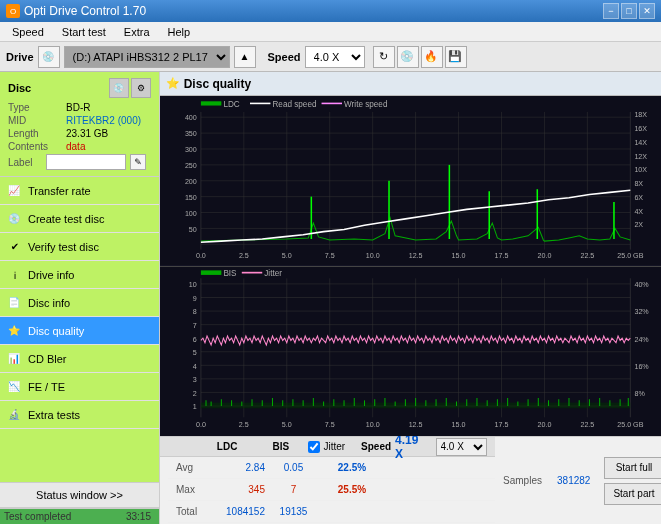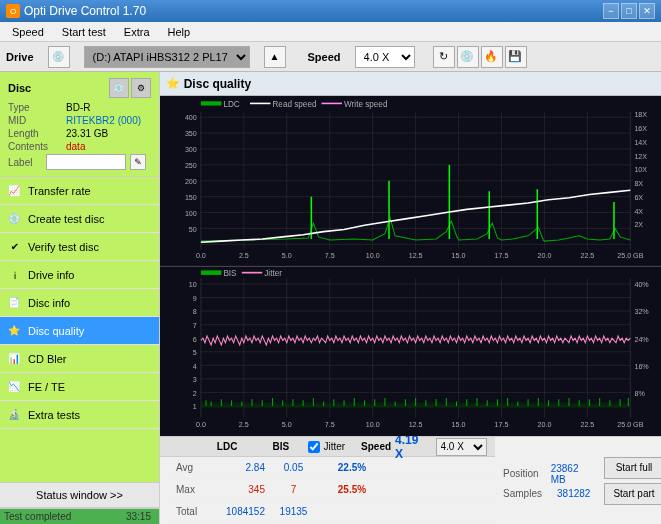--- a/index.html
+++ b/index.html
@@ -13,21 +13,21 @@
     .tb-btn { width: 16px; height: 16px; border: 1px solid rgba(255,255,255,0.4); background: rgba(255,255,255,0.2); color: white; font-size: 9px; display: flex; align-items: center; justify-content: center; cursor: pointer; }
 
     
     .menu-bar { background: #f0f0f0; border-bottom: 1px solid #ccc; height: 20px; display: flex; align-items: center; padding: 0 4px; gap: 2px; }
     .menu-item { padding: 2px 8px; font-size: 11px; cursor: pointer; }
 
     
     .main { display: flex; flex-direction: column; height: calc(524px - 42px); }
 
     
-    .drive-bar { background: #e8e8e8; border-bottom: 1px solid #bbb; height: 30px; display: flex; align-items: center; padding: 0 6px; gap: 14px; }
+    .drive-bar { background: #e8e8e8; border-bottom: 1px solid #bbb; height: 30px; display: flex; align-items: center; padding: 0 6px; gap: 4px; }
     .drive-label { font-size: 11px; font-weight: bold; }
     .drive-select { height: 22px; border: 1px solid #aaa; background: #a3a3a3; font-size: 11px; padding: 0 4px; min-width: 160px; }
     .drive-icon-btn { width: 22px; height: 22px; border: 1px solid #aaa; background: #f5f5f5; display: flex; align-items: center; justify-content: center; cursor: pointer; font-size: 10px; }
     .speed-label { font-size: 11px; font-weight: bold; margin-left: 8px; }
     .speed-select { height: 22px; border: 1px solid #aaa; background: white; font-size: 11px; padding: 0 4px; width: 60px; }
     .speed-icons { display: flex; gap: 2px; margin-left: 4px; }
     .spd-btn { width: 22px; height: 22px; border: 1px solid #aaa; background: #f5f5f5; display: flex; align-items: center; justify-content: center; cursor: pointer; }
 
     
     .content { display: flex; flex: 1; overflow: hidden; }
@@ -465,24 +465,20 @@
           <div class="sdr">
             <span class="sdr-label">Total</span>
             <span class="sdr-ldc">1084152</span>
             <span class="sdr-bis">19135</span>
             <span class="sdr-jitter"></span>
           </div>
         </div>
 
         <div class="pos-section">
           <div class="pos-row">
-            <span class="pos-label">Position</span>
-            <span class="pos-val">23862 MB</span>
-          </div>
-          <div class="pos-row">
             <span class="pos-label">Samples</span>
             <span class="pos-val">381282</span>
           </div>
         </div>
 
         <div class="btn-section">
           <button class="start-btn">Start full</button>
           <button class="start-btn">Start part</button>
         </div>
       </div>

